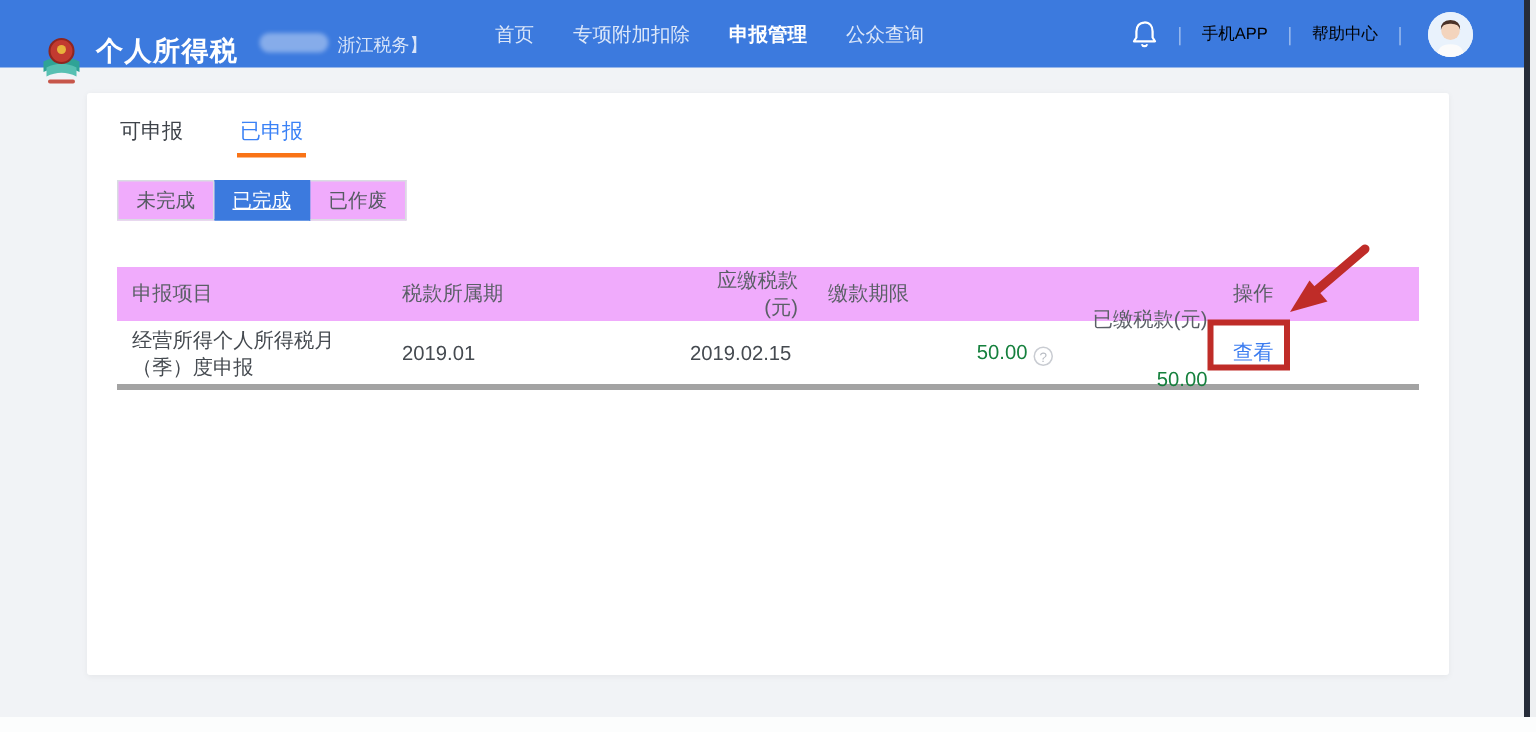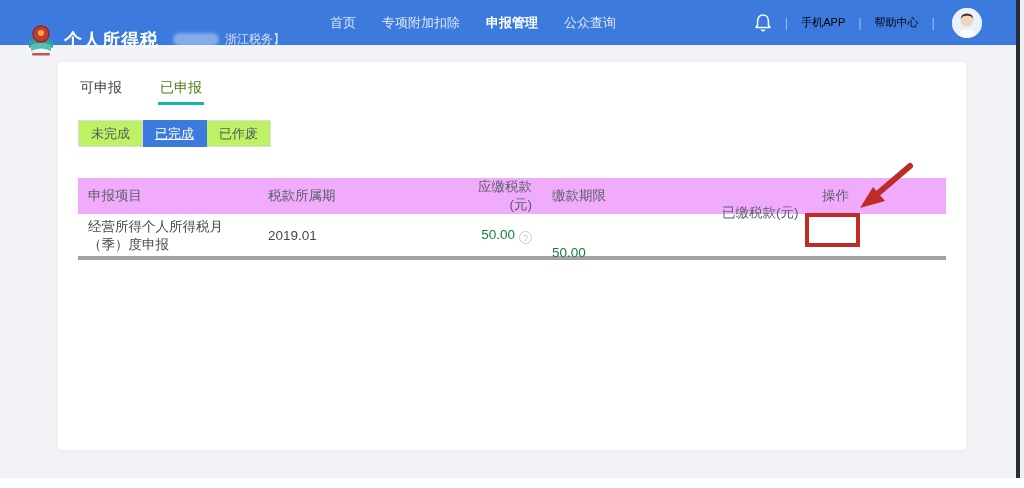--- a/index.html
+++ b/index.html
@@ -11,21 +11,21 @@
     color:#333;
   }
 
   
   .topbar {
     position:absolute; left:0; top:0; width:1024px; height:45px;
     background:#3c7ade;
     display:flex; align-items:center;
     color:#fff;
   }
-  .brand { display:flex; align-items:center; margin-left:26px; cursor:pointer;margin-top:34px; }
+  .brand { display:flex; margin-left:26px; cursor:pointer;margin-top:34px; }
   .logo { width:30px; height:36px; margin-right:8px; position:relative; top:2px; }
   .brand-title { font-size:18px; font-weight:bold; letter-spacing:1px; }
   .brand-blur {
     width:46px; height:13px; margin-left:14px; border-radius:7px;
     background:rgba(255,255,255,.38); filter:blur(1.5px);
   }
   .brand-region {
     margin-left:6px; font-size:12px; color:rgba(255,255,255,.8); filter:blur(.4px);
   }
   .nav { display:flex; align-items:center; margin-left:32px; }
@@ -51,48 +51,48 @@
     padding:13px 20px 12px 20px;
   }
 
   
   .tabs { display:flex; height:30px; }
   .tab {
     font-size:14px; margin-right:34px; cursor:pointer; color:#3e434a;
     padding:4px 2px 9px 2px;
   }
   .tab.active {
-    color:#4d7c0f;
-    border-bottom:3px solid #14b8a6;
+    color:#3b82f6;
+    border-bottom:3px solid #f97316;
   }
 
   
   .btn-group { display:flex; margin-top:15px; }
   .fbtn {
     min-width:57px; height:27px; line-height:25px; text-align:center;
-    font-size:13px; color:#565b63; background:#bef264;
+    font-size:13px; color:#565b63; background:#f0abfc;
     border:1px solid #d9dce2; border-left-width:0;
     padding:0 12px; cursor:pointer;
   }
   .fbtn:first-child { border-left-width:1px; }
   .fbtn.active {
     background:#3c7ade; color:#fff; border-color:#3c7ade;text-decoration:underline;
   }
 
   
   .table { margin-top:31px; width:868px; font-size:13.5px; }
   .trow { display:flex; align-items:center; }
   .thead { background:#f0abfc; height:36px; color:#5a5f66; }
   .tbody-row { height:46px; border-bottom:4px solid #a3a3a3; color:#454a50; }
   .c { flex:none; padding:0 10px; }
   .c1 { width:180px; }
   .c2 { width:192px; }
   .c3 { width:170px; }
   .c4 { width:92px;  text-align:right; }
-  .c5 { width:103px; text-align:left;margin-top:34px; }
+  .c5 { width:103px; text-align:right;margin-top:34px; }
   .c6 { width:131px; padding-left:7px; text-align:left; }
   .project-cell { line-height:18px; padding-top:2px; }
   .amount { color:#15803d; }
   .q-icon {
     display:inline-block; width:13px; height:13px; line-height:12px;
     border:1px solid #c9ccd2; border-radius:50%;
     color:#b9bdc4; font-size:9px; text-align:center;
     margin-left:4px; vertical-align:-2px; cursor:pointer;
   }
   .view-link { color:#3b7cf0; cursor:pointer; font-size:13.5px; }
@@ -183,22 +183,24 @@
       <span class="c c2">税款所属期</span>
       <span class="c c4">应缴税款(元)</span>
       <span class="c c3">缴款期限</span>
       <span class="c c5">已缴税款(元)</span>
       <span class="c c6">操作</span>
     </div>
 
     <div class="trow tbody-row">
       <span class="c c1 project-cell">经营所得个人所得税月（季）度申报</span>
       <span class="c c2">2019.01</span>
+      <span class="c c3">2019.02.15</span>
       <span class="c c4"><span class="amount">50.00</span><span class="q-icon">?</span></span>
       <span class="c c5"><span class="amount">50.00</span></span>
+      <span class="c c6"><span class="view-link">查看</span></span>
     </div>
   </div>
 </div>
 
 <div class="anno-box"></div>
 <svg class="anno-arrow" viewBox="0 0 72 60">
   <line x1="62" y1="11" x2="28" y2="40" stroke="#bf2c28" stroke-width="6" stroke-linecap="round"></line>
   <polygon points="12,53 25,32 37,46" fill="#bf2c28"></polygon>
 </svg>
 

